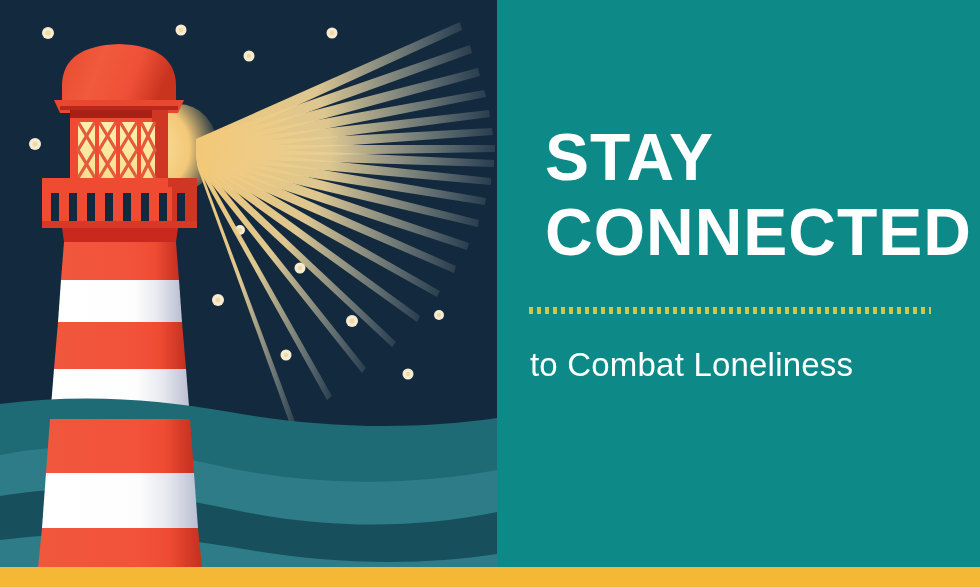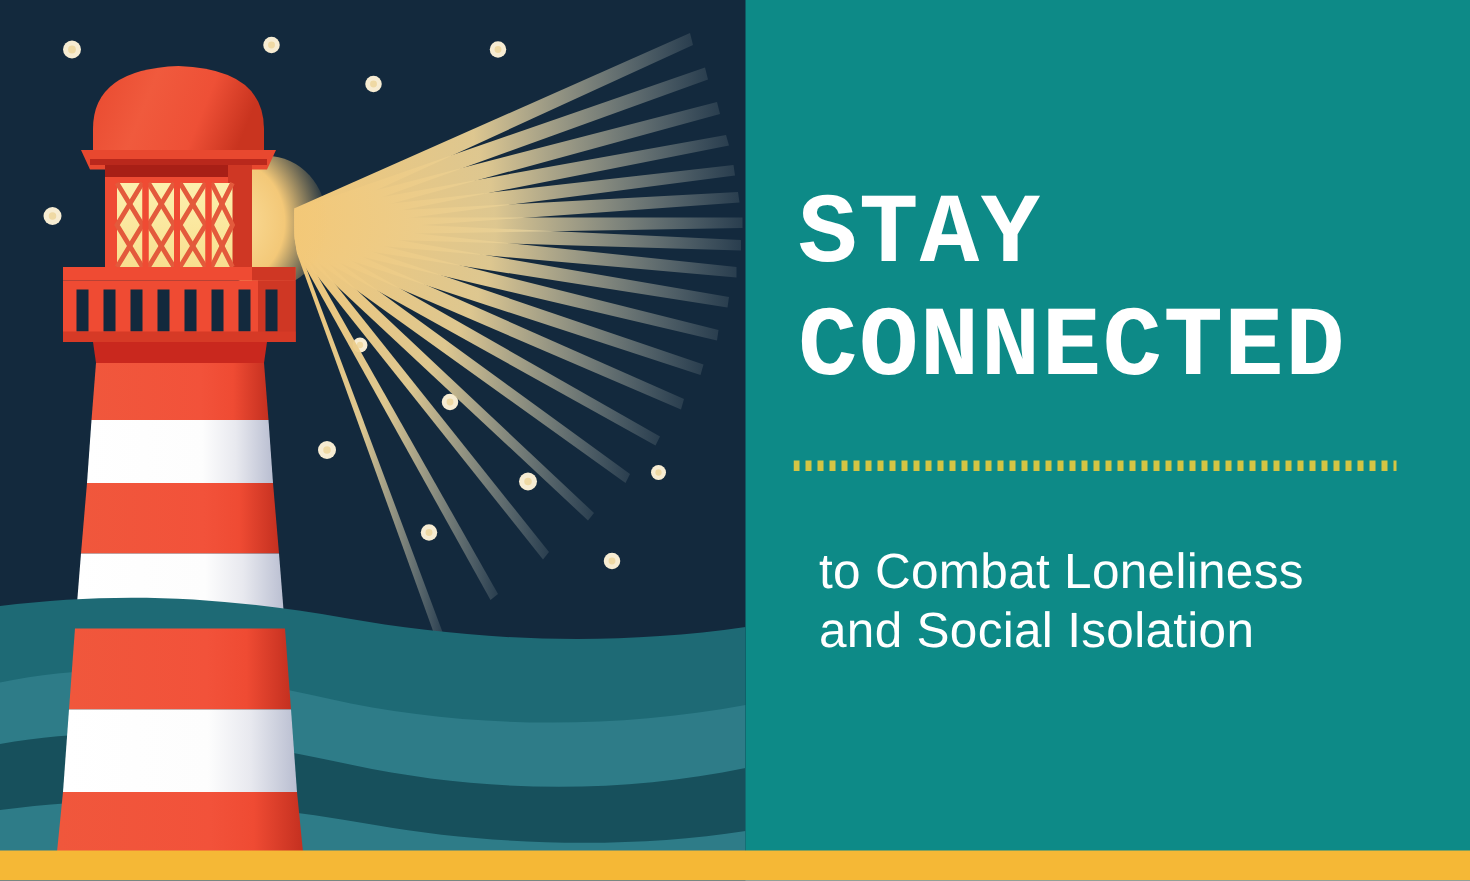--- a/index.html
+++ b/index.html
@@ -28,23 +28,23 @@
   #text-panel{
     position:absolute;
     left:497px; top:0;
     width:483px; height:587px;
     background:#0d8a87;
     overflow:hidden;
   }
 
   .headline{
     position:absolute;
-    left:35px;
+    left:48px;
     color:#ffffff;
-    font-family:Liberation Mono, monospace;
+    font-family:Liberation Sans, sans-serif;
     font-weight:bold;
     font-size:66px;
     line-height:0.98;
     letter-spacing:1px;
     margin:0;
     white-space:nowrap;
   }
   #headline-1{top:125px;}
   #headline-2{top:200px;text-align:right;}
 
@@ -62,21 +62,21 @@
 
   .subhead{
     position:absolute;
     left:33px;
     color:#ffffff;
     font-family:"Liberation Sans",sans-serif;
     font-weight:normal;
     font-size:33px;
     line-height:1.0;
     letter-spacing:0.2px;
-    margin:16px;
+    margin:0;
     white-space:nowrap;
   }
   #subhead-1{top:348px;}
   #subhead-2{top:387px;}
 
   
   #bottom-bar{
     position:absolute;
     left:0; top:567px;
     width:980px; height:20px;
@@ -272,18 +272,17 @@
   <div id="text-panel">
 
     <h1 id="headline-1" class="headline">STAY</h1>
 
     <h1 id="headline-2" class="headline">CONNECTED</h1>
 
     <div id="divider"></div>
 
     <p id="subhead-1" class="subhead">to Combat Loneliness</p>
 
-    <p id="subhead-2" class="subhead">and Social Isolation</p>
   </div>
 
   <div id="bottom-bar"></div>
 
 </div>
 
 </body></html>

